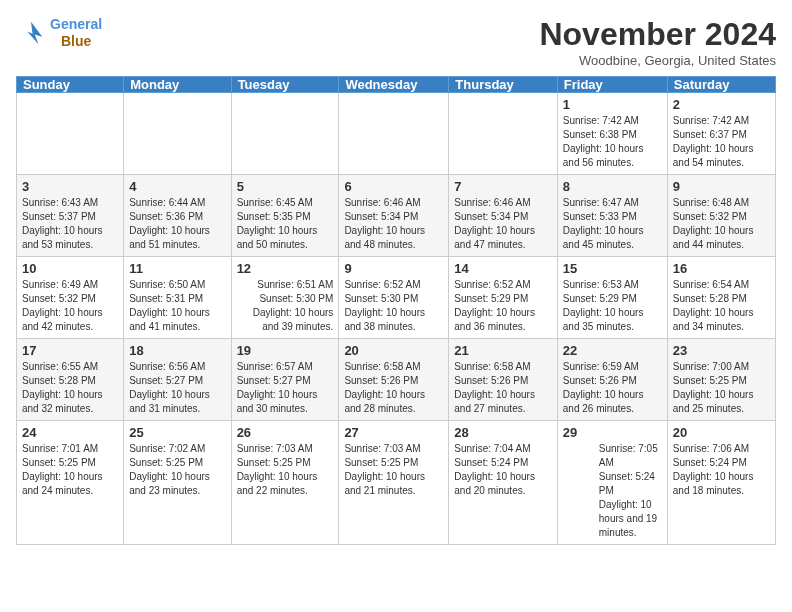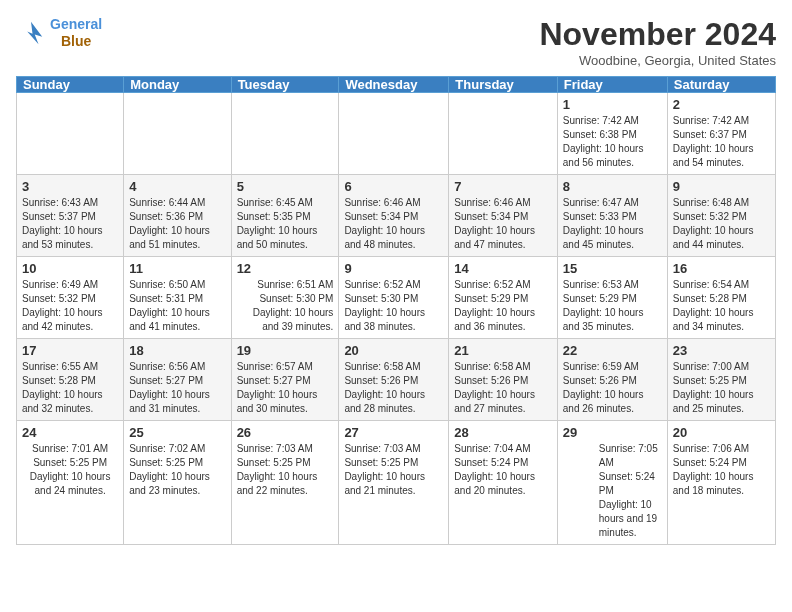--- a/index.html
+++ b/index.html
@@ -272,21 +272,21 @@
         <td>
           <span class="day-number">23</span>
           <div class="day-info" style="white-space: pre-line;">Sunrise: 7:00 AM
 Sunset: 5:25 PM
 Daylight: 10 hours and 25 minutes.</div>
         </td>
       </tr>
       <tr>
         <td>
           <span class="day-number">24</span>
-          <div class="day-info" style="white-space: pre-line; text-align: center;">Sunrise: 7:01 AM
+          <div class="day-info" style="white-space: pre-line;">Sunrise: 7:01 AM
 Sunset: 5:25 PM
 Daylight: 10 hours and 24 minutes.</div>
         </td>
         <td>
           <span class="day-number">25</span>
           <div class="day-info" style="white-space: pre-line;">Sunrise: 7:02 AM
 Sunset: 5:25 PM
 Daylight: 10 hours and 23 minutes.</div>
         </td>
         <td>

